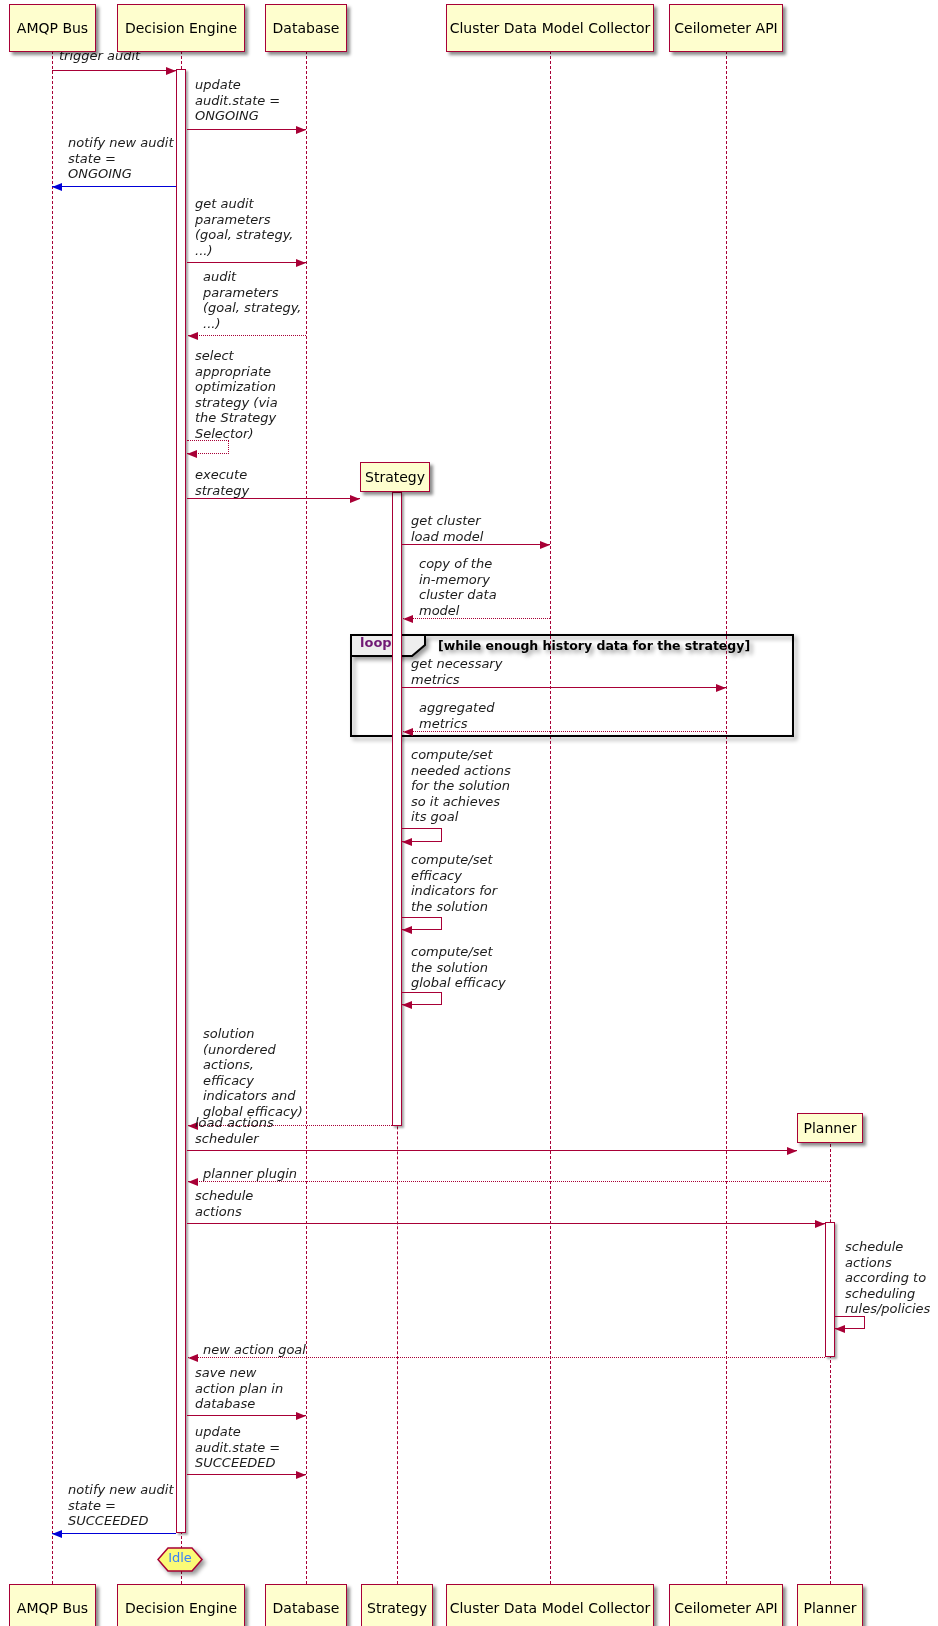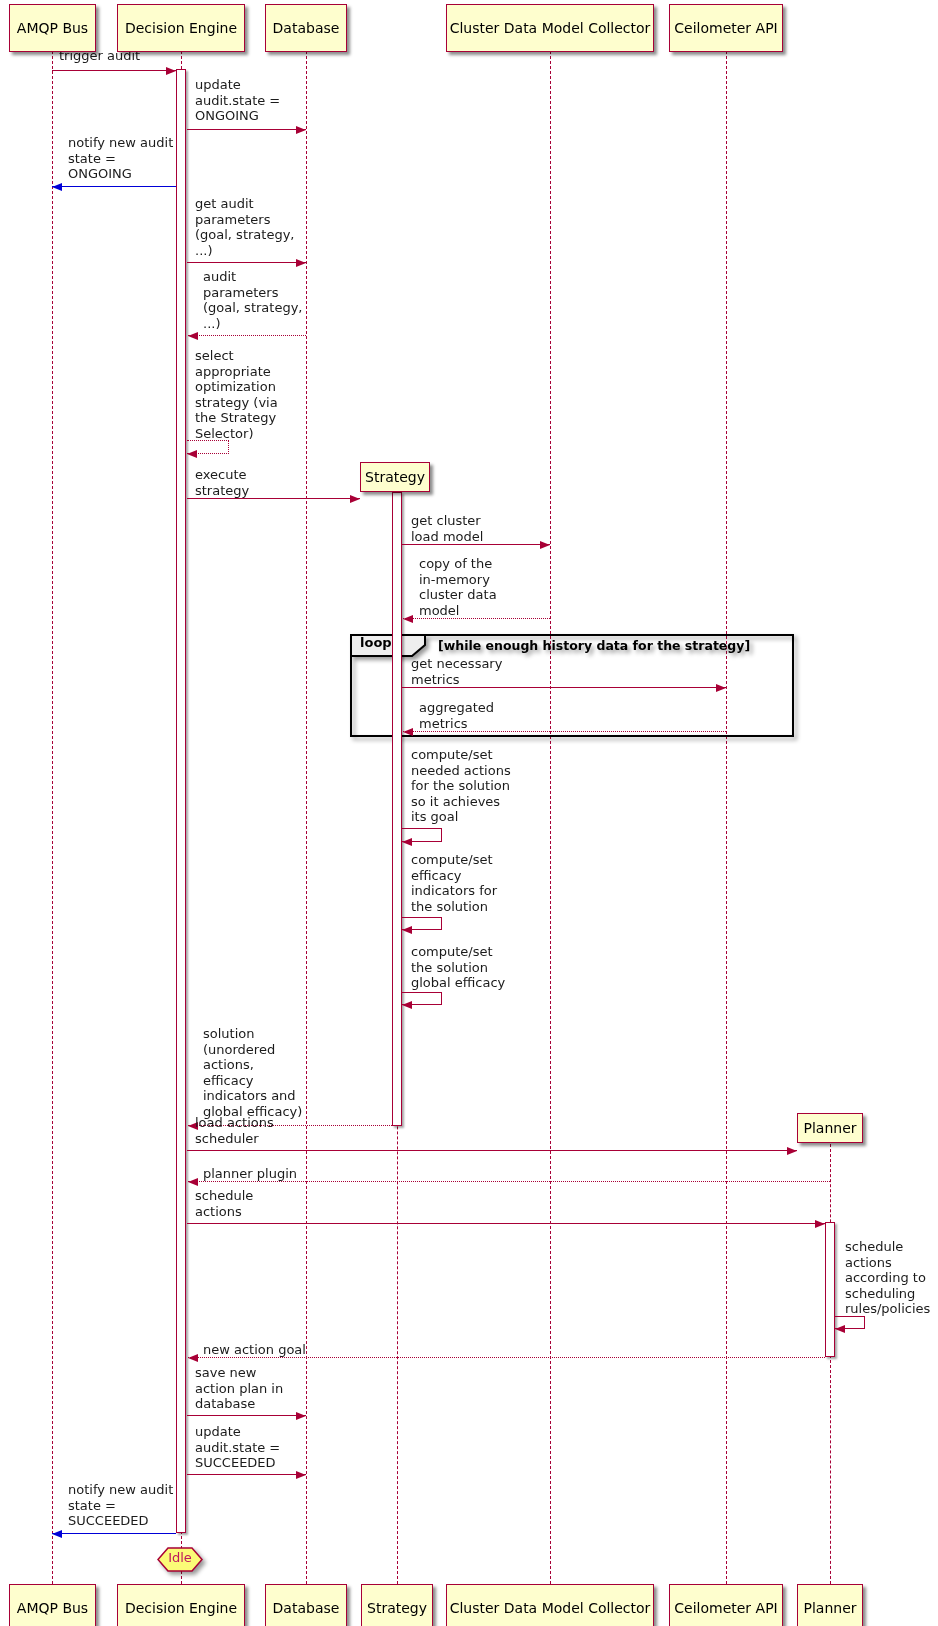--- a/index.html
+++ b/index.html
@@ -17,43 +17,43 @@
   .ll{position:absolute;width:0;border-left:1px dashed var(--red);}
   
   .act{position:absolute;width:10px;background:#fff;border:1px solid var(--red);
        box-shadow:2px 2px 2px rgba(0,0,0,0.35);box-sizing:border-box;}
   
   .pbox{position:absolute;height:48px;background:var(--fill);border:1.5px solid var(--red);
         box-shadow:3px 3px 3px rgba(0,0,0,0.45);box-sizing:border-box;
         display:flex;align-items:center;justify-content:center;
         font-size:14px;white-space:nowrap;color:#000;}
   
-  .mlabel{position:absolute;font-size:13px;line-height:15.5px;white-space:pre-line;color:var(--ink);}
+  .mlabel{position:absolute;font-size:13px;line-height:15.5px;white-space:pre-line;color:var(--ink);font-style:italic;}
   
   .hl{position:absolute;height:0;border-top:1px solid var(--red);}
   .hl.dot{border-top-style:dotted;}
   .hl.blue{border-top-color:var(--blue);}
   
   .head{position:absolute;width:0;height:0;}
   .head.r{border-left:10px solid var(--red);border-top:4px solid transparent;border-bottom:4px solid transparent;}
   .head.l{border-right:10px solid var(--red);border-top:4px solid transparent;border-bottom:4px solid transparent;}
   .head.bl{border-right-color:var(--blue);}
   
   .selfmsg{position:absolute;border:1px solid var(--red);border-left:none;box-sizing:border-box;}
   .selfmsg.dot{border-style:dotted dotted dotted none;}
   
   .loopframe{position:absolute;border:2px solid #000;box-sizing:border-box;
              filter:drop-shadow(3px 3px 2px rgba(0,0,0,0.4));}
   .looptab{position:absolute;left:-2px;top:-2px;}
-  .looptab-label{position:absolute;left:10px;top:1px;font-size:13px;font-weight:bold;color:#000000;}
+  .looptab-label{position:absolute;left:10px;top:1px;font-size:13px;font-weight:bold;color:#701a75;}
   .loopcond{position:absolute;top:2px;font-size:12.5px;font-weight:bold;color:#000;white-space:nowrap;}
   
   .endstate{position:absolute;filter:drop-shadow(3px 3px 2px rgba(0,0,0,0.4));}
   .endlabel{position:absolute;left:0;top:0;width:46px;height:20px;display:flex;align-items:center;
-            justify-content:center;font-size:13px;color:#be185d;}
+            justify-content:center;font-size:13px;color:#3b82f6;}
 </style>
 </head>
 <body>
 
 <div class="diagram">
 
   <div class="ll" style="left:52px;top:36px;height:1548px"></div>
   <div class="ll" style="left:181px;top:36px;height:1548px"></div>
   <div class="ll" style="left:306px;top:36px;height:1548px"></div>
   <div class="ll" style="left:397px;top:492px;height:1092px"></div>

